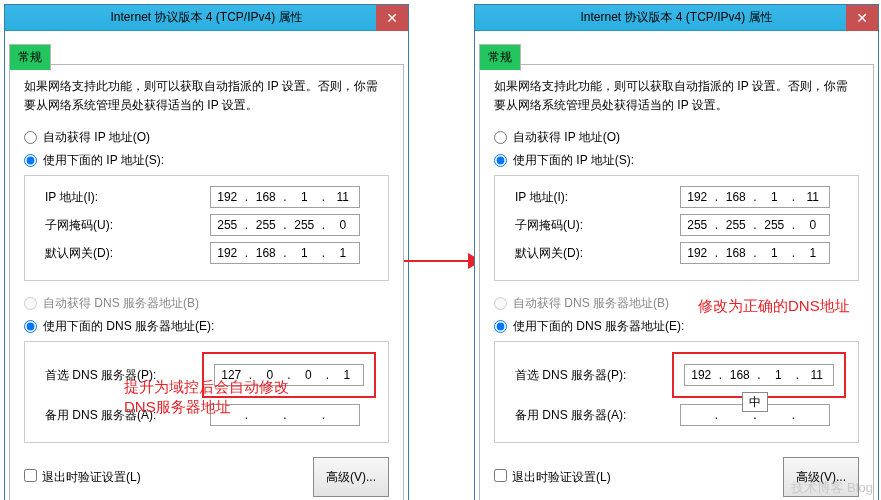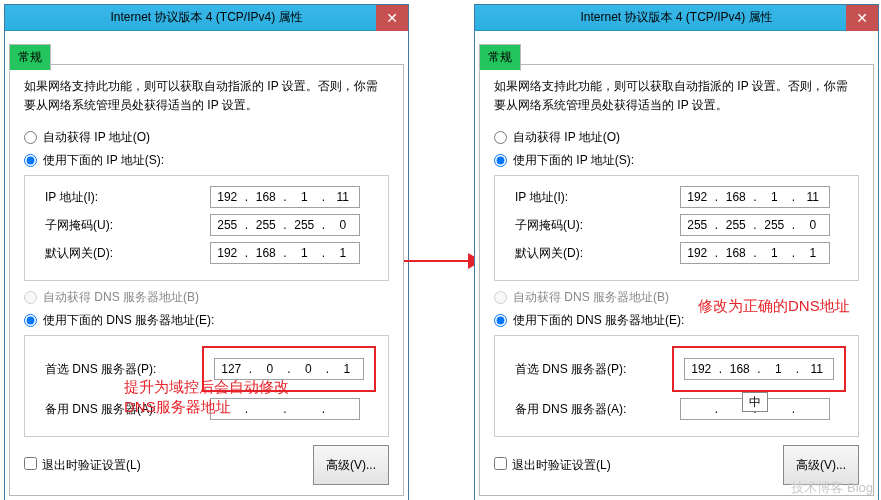--- a/index.html
+++ b/index.html
@@ -7,21 +7,21 @@
 .dialog{position:absolute;width:405px;background:#fff;border:1px solid #3e7aa3}
 .dialog.left{left:4px;top:4px}
 .dialog.right{left:474px;top:4px}
 .titlebar{height:26px;background:linear-gradient(#38b8e8,#2caee0);border-bottom:1px solid #2596c4;display:flex;align-items:center;position:relative}
 .titlebar-text{flex:1;text-align:center;color:#000;font-size:12px}
 .close-btn{position:absolute;right:0;top:0;width:32px;height:26px;background:#c75050;color:#fff;display:flex;align-items:center;justify-content:center;font-size:14px;cursor:pointer;font-family:Arial}
 .tabstrip{padding:6px 4px 0 4px;background:#fff}
 .tab{display:inline-block;padding:4px 8px;border:1px solid #b8b8b8;border-bottom:1px solid #fff;background:#22c55e;position:relative;top:7px;cursor:pointer}
 .tab-panel{border:1px solid #b8b8b8;margin:0 4px;padding:12px 14px 10px 14px}
 .desc{line-height:1.6;margin-bottom:14px}
-.group{border:1px solid #ccc;padding:10px 12px;margin-bottom:8px}
+.group{border:1px solid #ccc;padding:10px 12px;margin-bottom:14px}
 .radio-row{display:flex;align-items:center;margin-bottom:6px;cursor:pointer}
 .radio-row input{margin-right:6px}
 .field-row{display:flex;align-items:center;margin-bottom:6px;padding-left:8px}
 .field-label{width:165px}
 .ip-input{width:150px;height:22px;border:1px solid #a0a0a0;display:flex;align-items:center;justify-content:space-evenly;font-family:Consolas,monospace;background:#fff}
 .ip-oct{width:30px;text-align:center}
 .ip-dot{width:6px;text-align:center}
 .red-box{border:2px solid #e7232a;padding:10px}
 .red-caption{position:absolute;color:#e7232a;font-size:15px;line-height:1.3;font-weight:500}
 .bottom-row{display:flex;align-items:center;justify-content:space-between;margin-top:8px}

